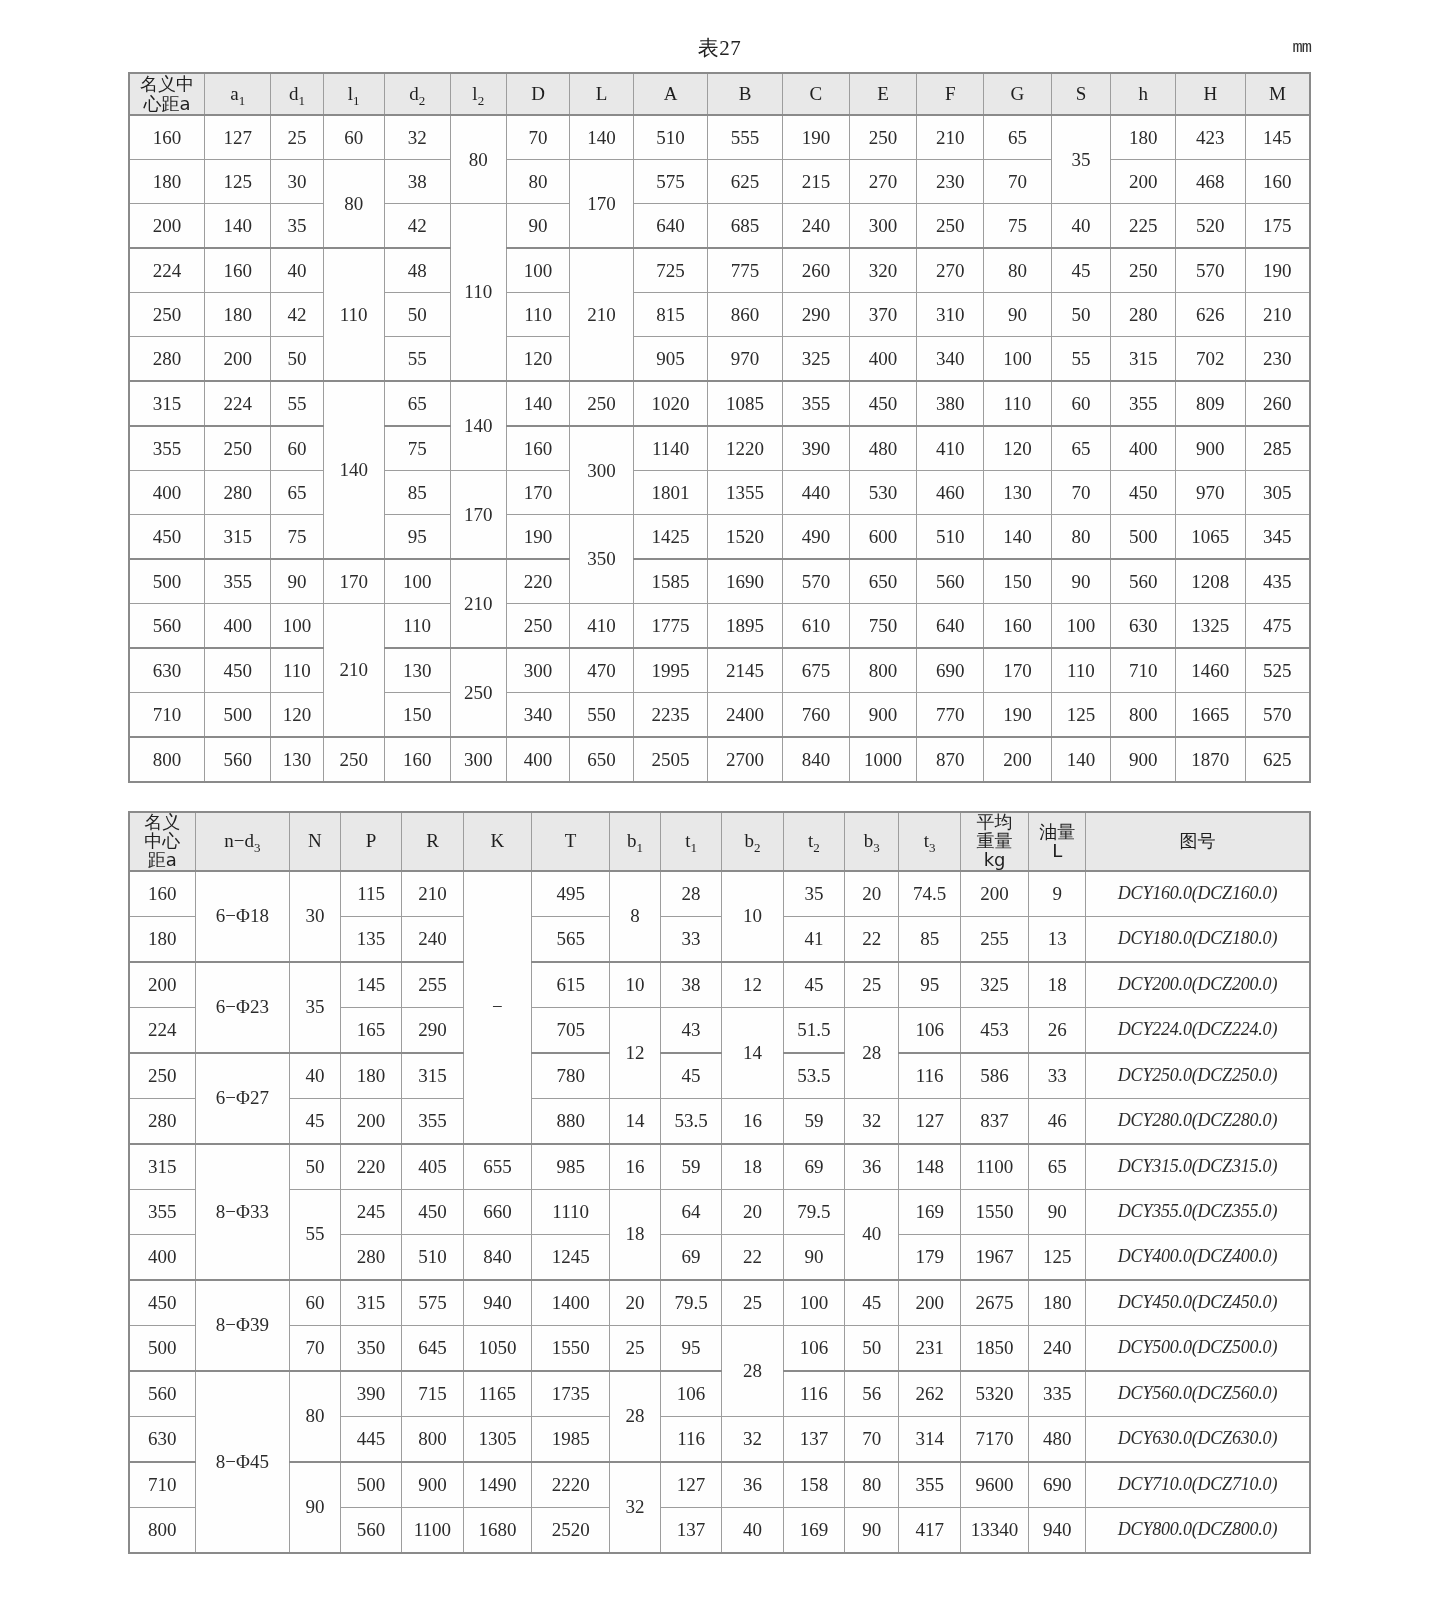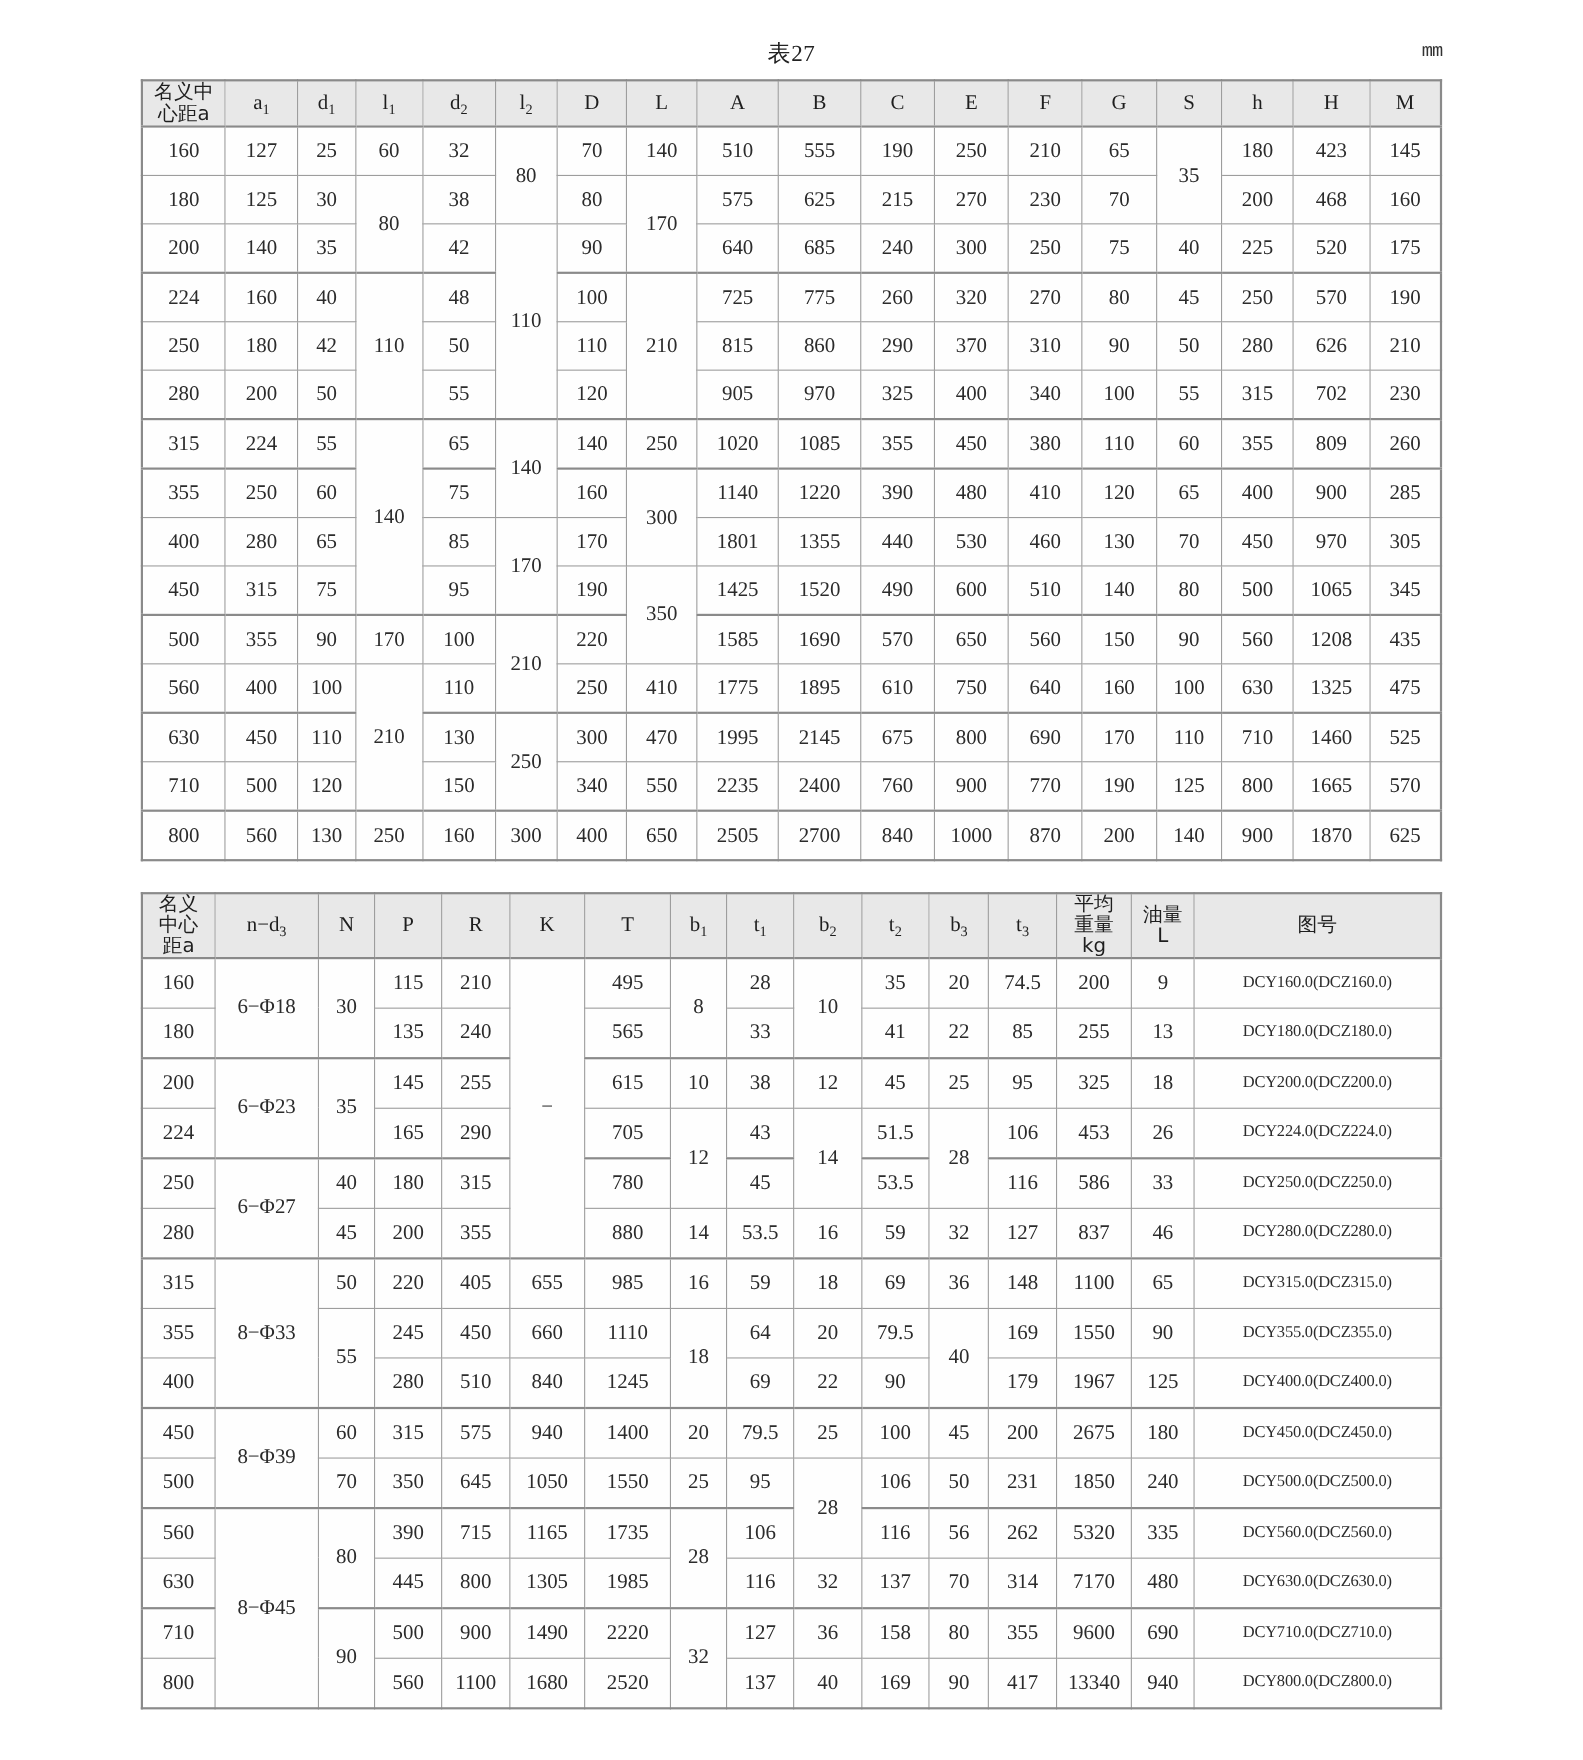--- a/index.html
+++ b/index.html
@@ -72,21 +72,21 @@
   tbody td{height:43px;background:#fefefe;}
 
   
   tr.grp td, tr.grp th{border-top:2px solid #8a8a8a;}
 
   .sub{font-size:13px;vertical-align:sub;line-height:0;}
   .cn{font-family:"DejaVu Sans","Liberation Sans",sans-serif;font-size:18px;}
 
   
   .second tbody td{height:44px;font-size:19px;}
-  .second td.dwg{font-size:15px;letter-spacing:-.2px;}
+  .second td.dwg{font-size:18px;letter-spacing:-.2px;font-style:italic;}
   .second thead th.corner{font-size:18px;line-height:1.05;}
 </style>
 </head>
 <body>
 
 <div class="page">
 
   <div class="top-sliver"></div>
 
   <div class="caption-row">

